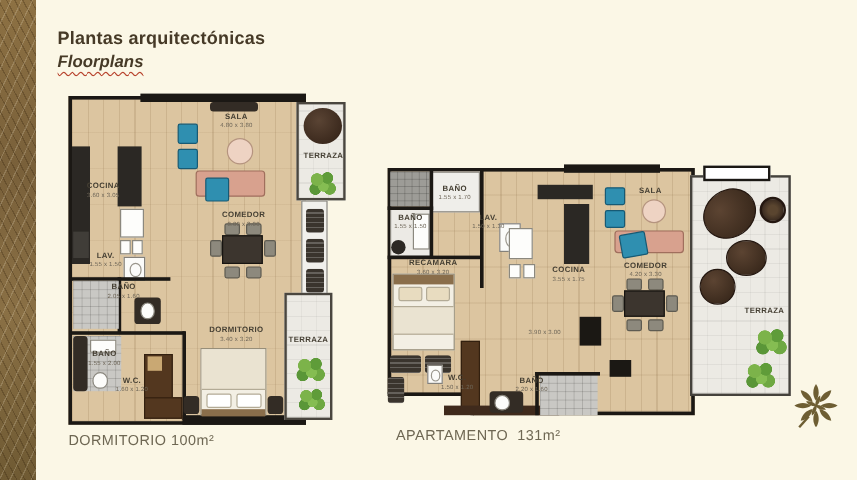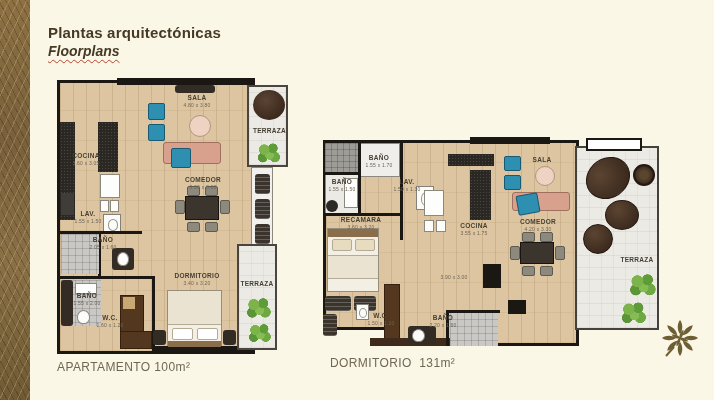--- a/index.html
+++ b/index.html
@@ -174,21 +174,21 @@
   </div>
   <div class="abs bed" style="left:110px;top:212px;width:55px;height:56px;">
     <div class="abs" style="left:0;top:0;width:100%;height:34px;background:#eae3d1;border-bottom:1px solid #b3ab96;"></div>
     <div class="abs pillow" style="left:4px;top:37px;width:21px;height:12px;"></div>
     <div class="abs pillow" style="left:29px;top:37px;width:21px;height:12px;"></div>
     <div class="abs" style="left:0;top:50px;width:100%;height:6px;background:#8a6e4b;"></div>
   </div>
   <div class="abs dark" style="left:96px;top:252px;width:13px;height:15px;"></div>
   <div class="abs dark" style="left:166px;top:252px;width:13px;height:15px;"></div>
 </div>
-<div class="abs caption" style="left:57px;top:360px;">APARTAMENTO 100m²</div>
+<div class="abs caption" style="left:57px;top:360px;">DORMITORIO 100m²</div>
 
 <div class="plan" style="left:320px;top:128px;width:344px;height:226px;">
   <div class="abs wood" style="left:3px;top:12px;width:256px;height:206px;border:3px solid #1b1814;"></div>
   <div class="abs" style="left:0;top:200px;width:74px;height:26px;background:#fbf7e6;"></div>
   <div class="abs w" style="left:3px;top:199px;width:72px;height:3px;"></div>
   <div class="abs w" style="left:72px;top:199px;width:3px;height:19px;"></div>
   <div class="abs w" style="left:150px;top:9px;width:80px;height:7px;"></div>
 
   <div class="abs terr" style="left:255px;top:18px;width:84px;height:184px;border:2px solid #45423c;">
     <div class="abs lounge" style="left:8px;top:10px;width:46px;height:40px;border-radius:50%;transform:rotate(-35deg);"></div>
@@ -286,21 +286,21 @@
     <span class="rdims">4.20 x 3.30</span>
   </div>
   <div class="abs chair" style="left:202px;top:104px;width:13px;height:10px;"></div>
   <div class="abs chair" style="left:220px;top:104px;width:13px;height:10px;"></div>
   <div class="abs chair" style="left:190px;top:118px;width:10px;height:14px;"></div>
   <div class="abs chair" style="left:235px;top:118px;width:10px;height:14px;"></div>
   <div class="abs chair" style="left:202px;top:138px;width:13px;height:10px;"></div>
   <div class="abs chair" style="left:220px;top:138px;width:13px;height:10px;"></div>
   <div class="abs dtable" style="left:200px;top:114px;width:34px;height:22px;"></div>
 </div>
-<div class="abs caption" style="left:330px;top:356px;">DORMITORIO  131m²</div>
+<div class="abs caption" style="left:330px;top:356px;">APARTAMENTO  131m²</div>
 
 <div class="abs" style="left:658px;top:316px;width:44px;height:44px;">
   <svg width="44" height="44" viewBox="0 0 44 44">
     <g fill="#6e5e33">
       <g transform="translate(22,22)">
         <path d="M0 -4 C3 -8 3 -14 0 -18 C-3 -14 -3 -8 0 -4 Z" transform="rotate(0)"></path>
         <path d="M0 -4 C3 -8 3 -14 0 -18 C-3 -14 -3 -8 0 -4 Z" transform="rotate(45)"></path>
         <path d="M0 -4 C3 -8 3 -14 0 -18 C-3 -14 -3 -8 0 -4 Z" transform="rotate(90)"></path>
         <path d="M0 -4 C3 -8 3 -14 0 -18 C-3 -14 -3 -8 0 -4 Z" transform="rotate(135)"></path>
         <path d="M0 -4 C3 -8 3 -14 0 -18 C-3 -14 -3 -8 0 -4 Z" transform="rotate(180)"></path>

